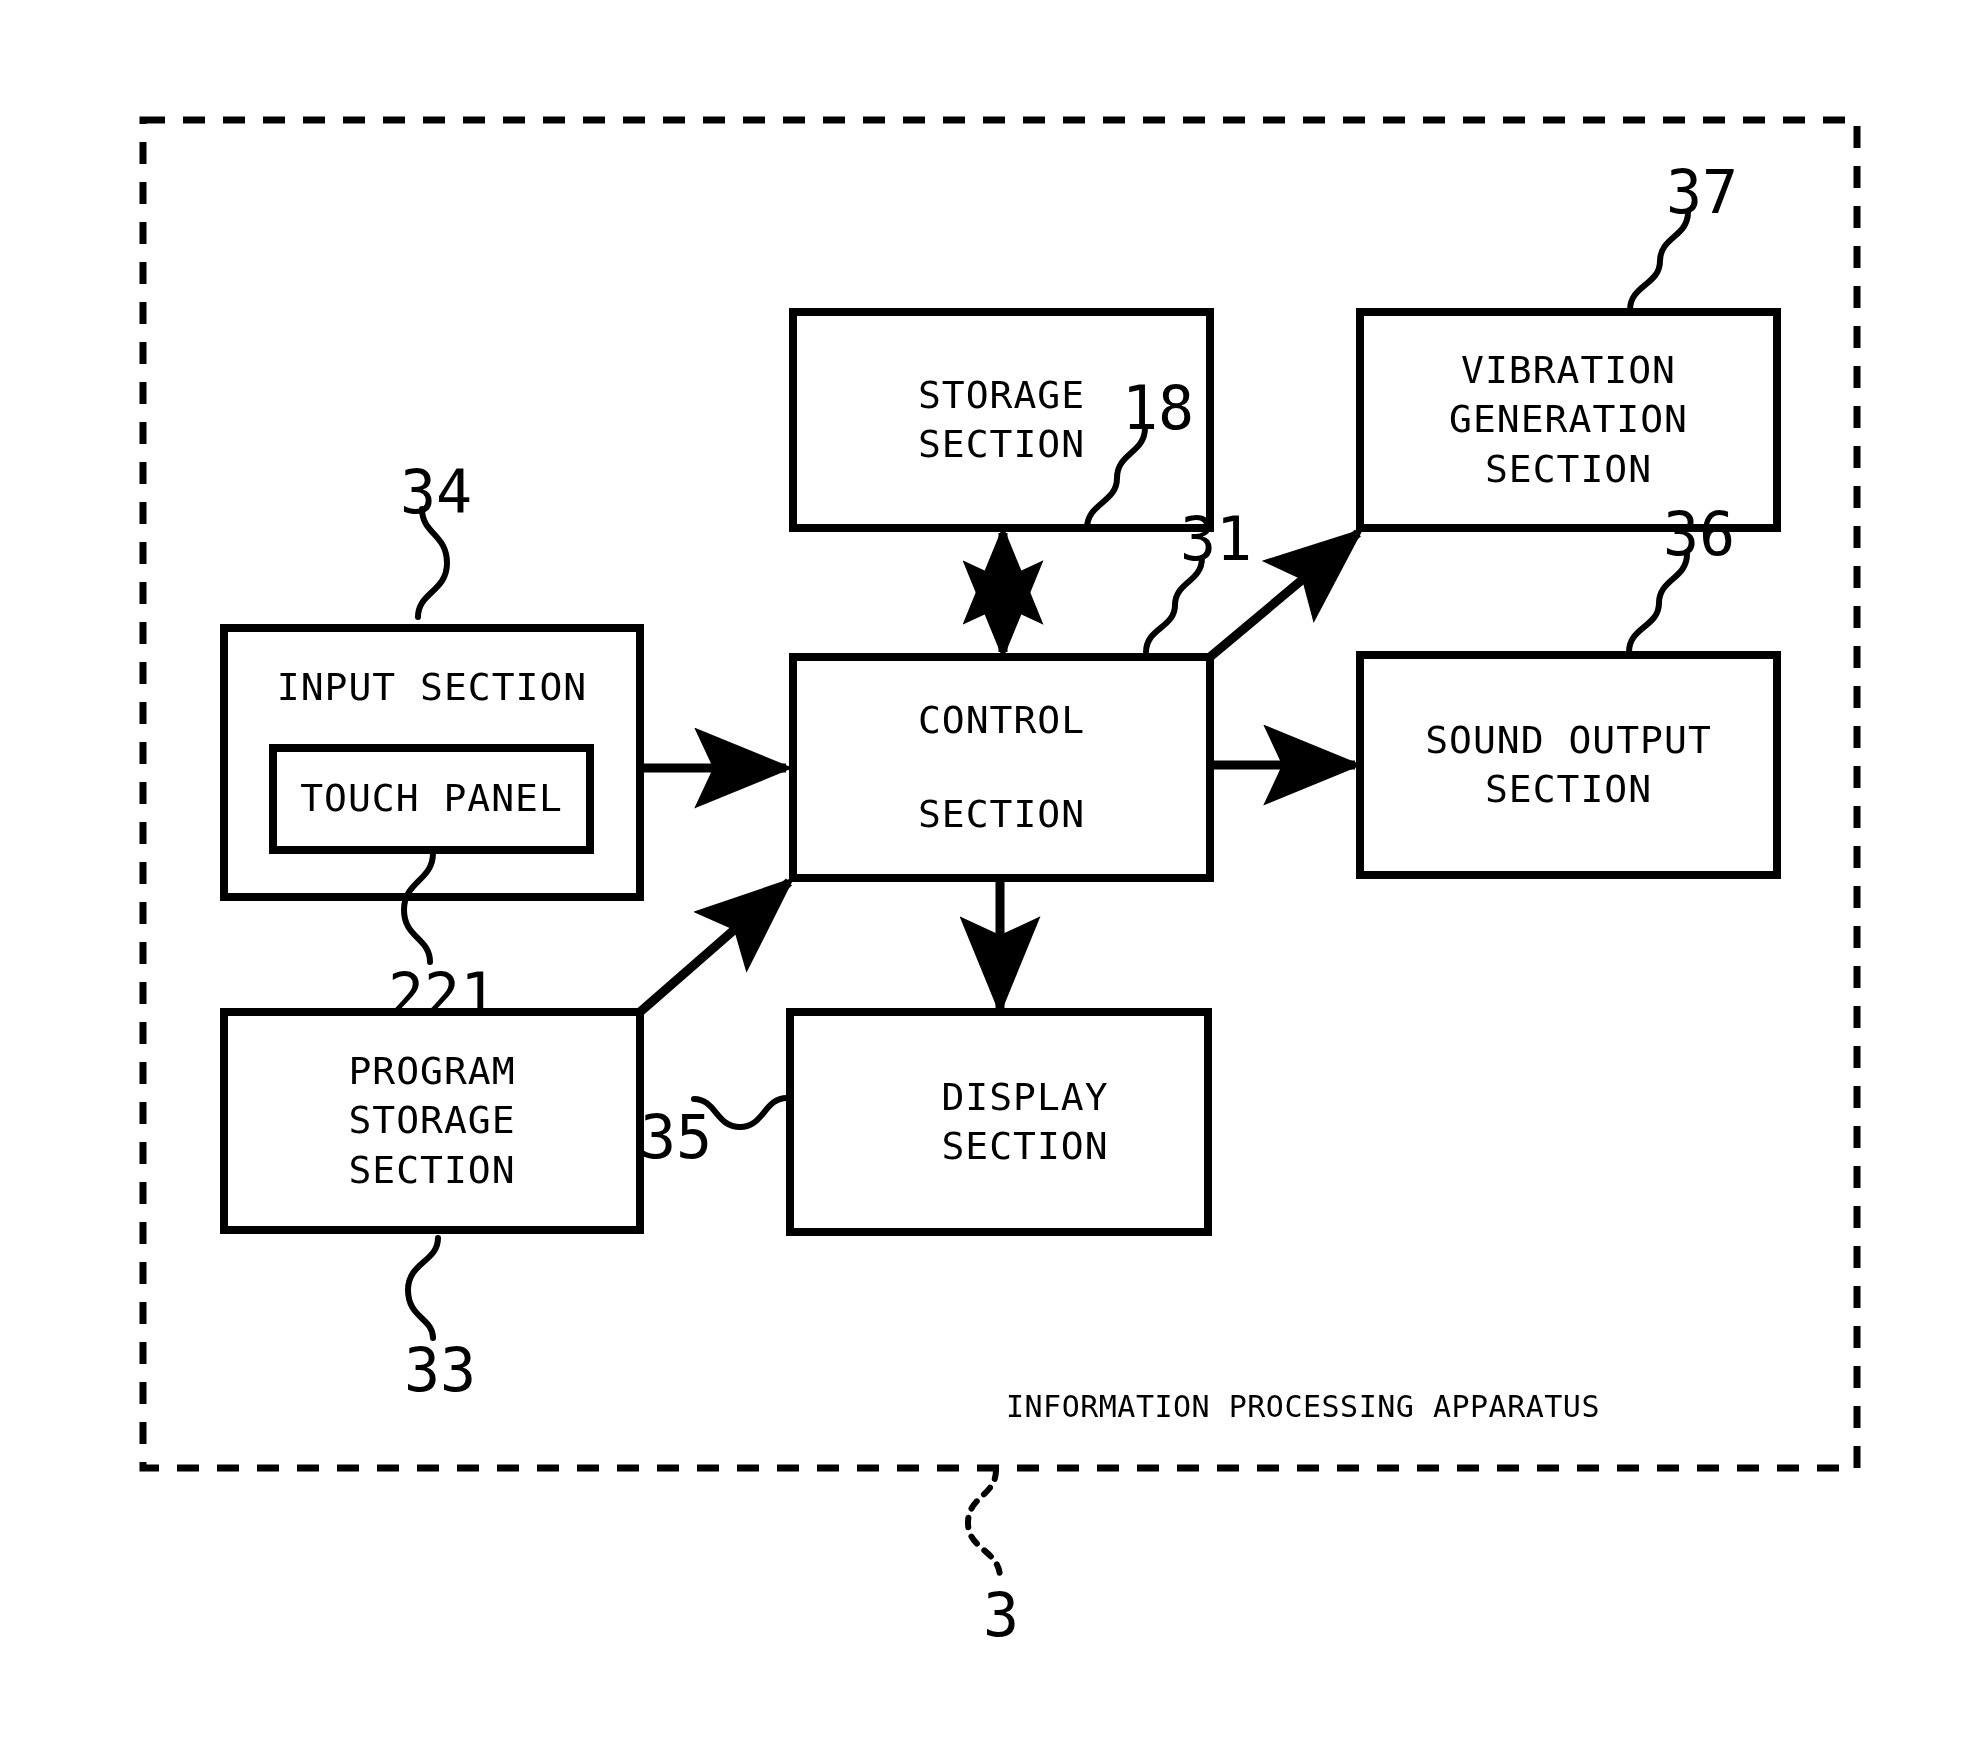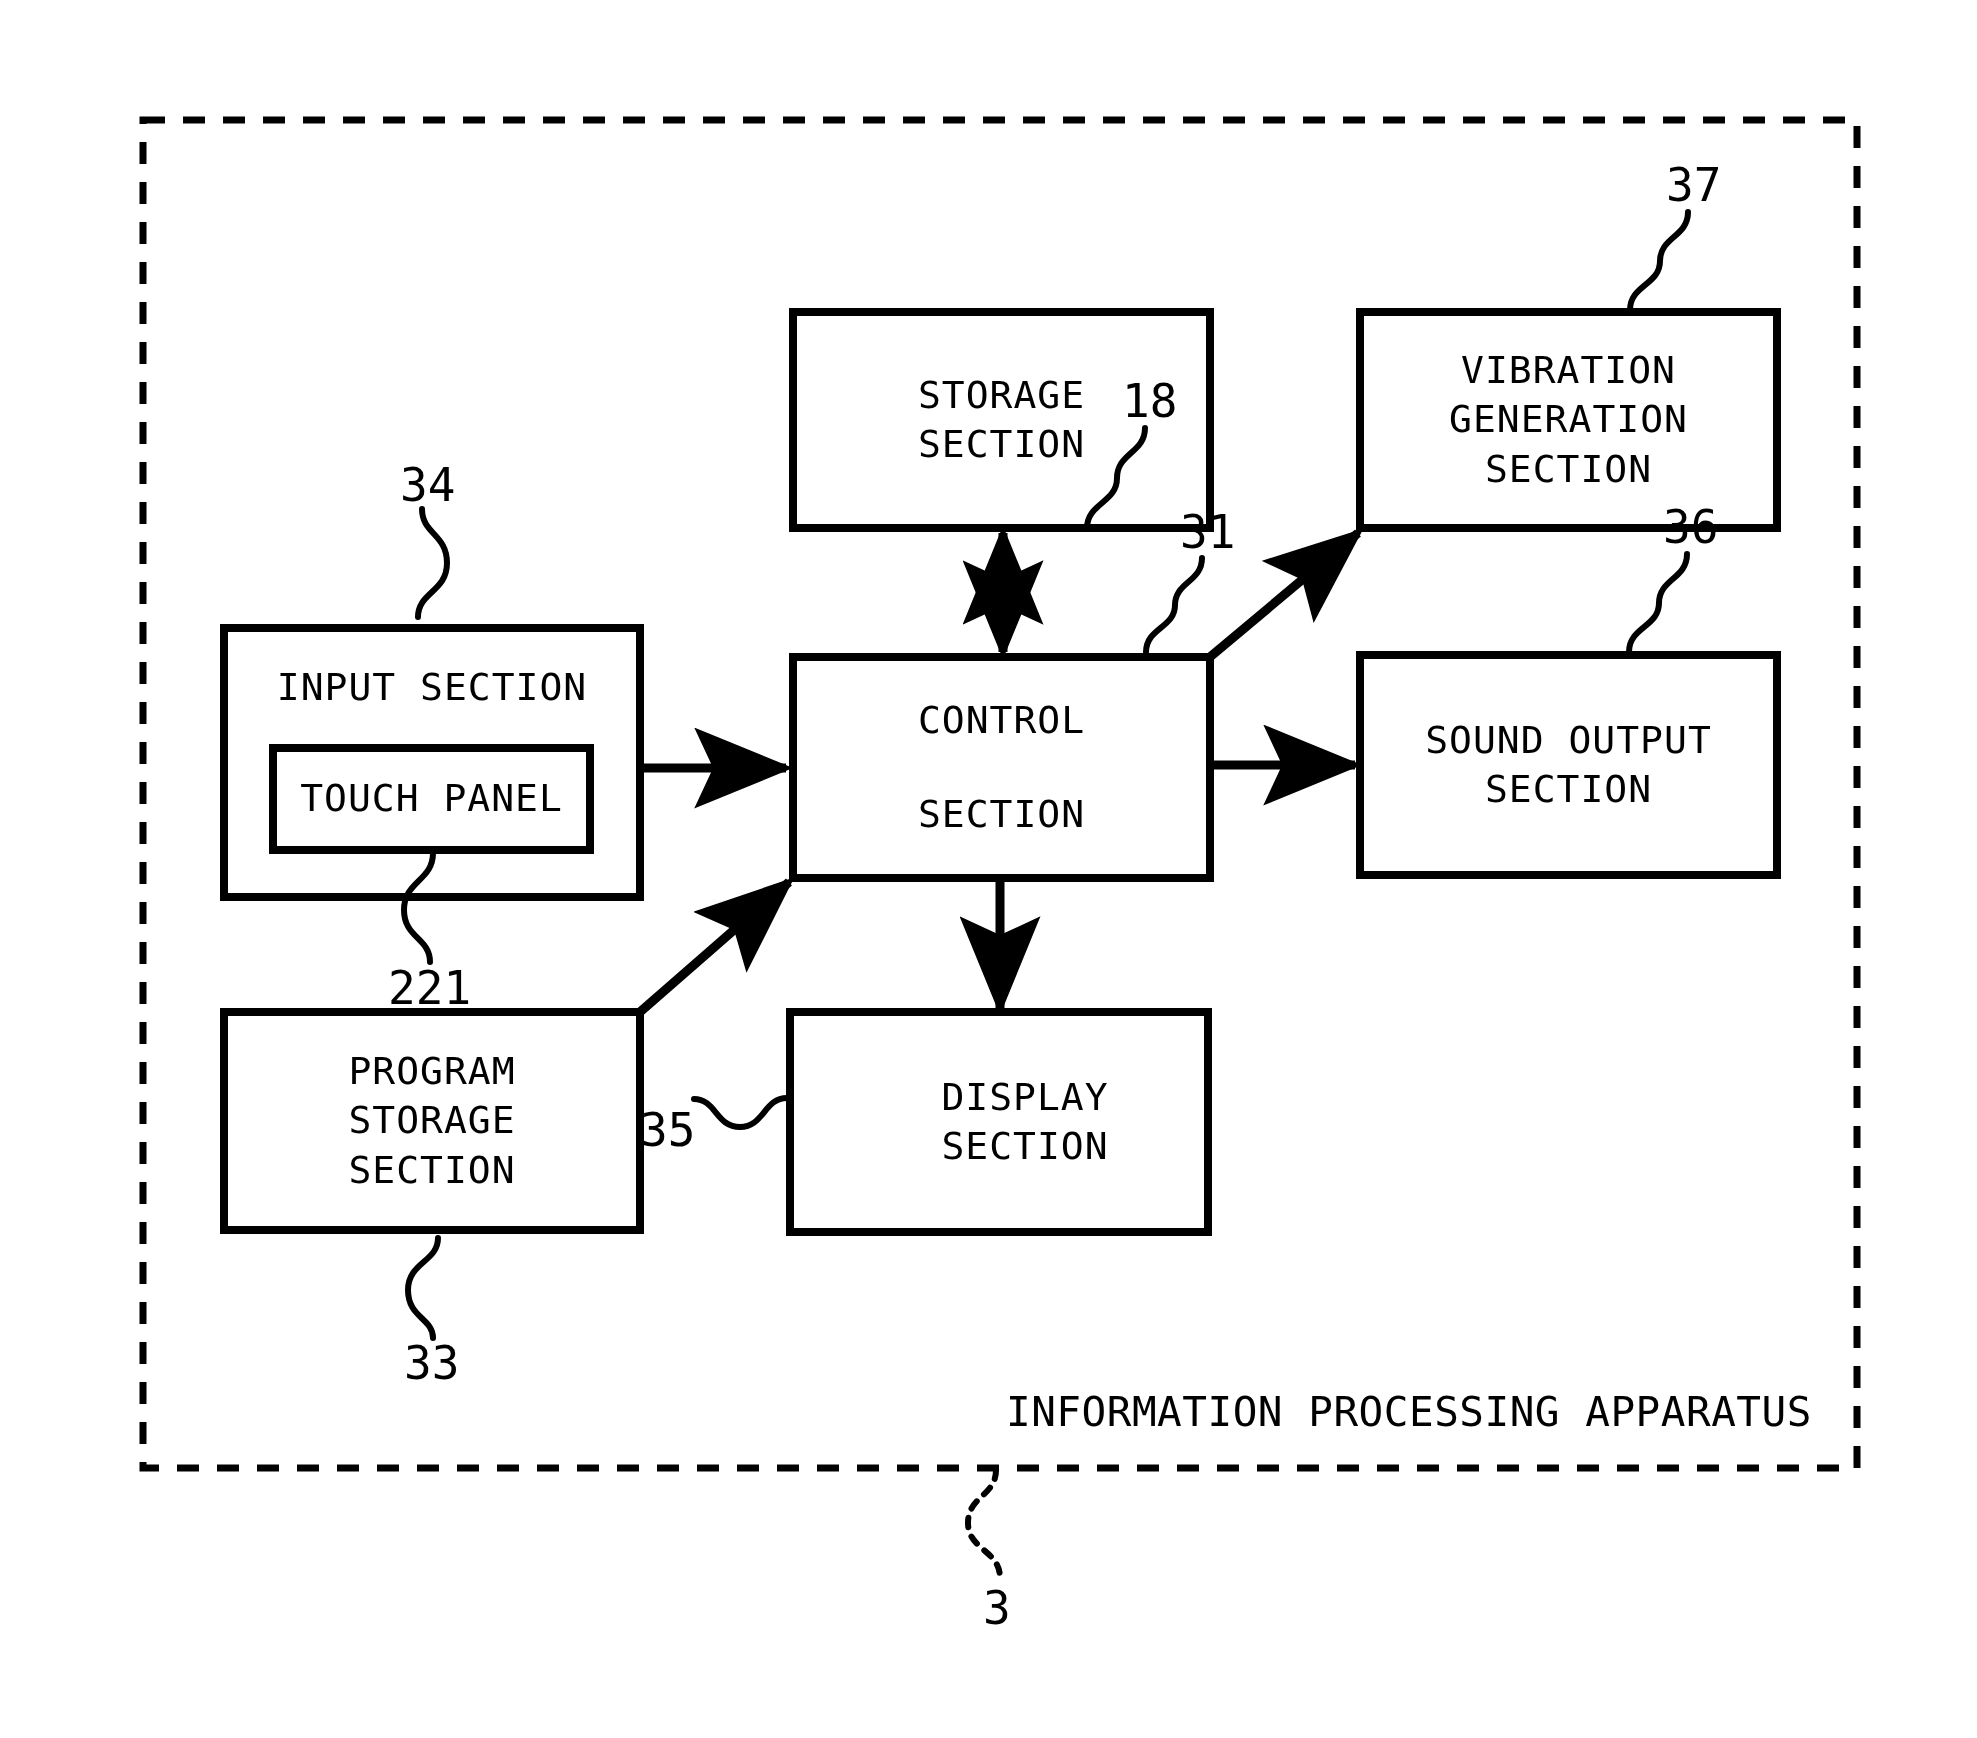--- a/index.html
+++ b/index.html
@@ -35,29 +35,29 @@
     font-size: 38px;
     line-height: 1.30;
     letter-spacing: 1px;
     color: #000000;
     white-space: pre;
     pointer-events: none;
   }
   .ref-num {
     position: absolute;
     font-family: "DejaVu Sans Mono", "Liberation Mono", monospace;
-    font-size: 46px;
+    font-size: 60px;
     line-height: 1;
     color: #000000;
     white-space: pre;
   }
   .apparatus-caption {
     position: absolute;
     font-family: "DejaVu Sans Mono", "Liberation Mono", monospace;
-    font-size: 41px;
+    font-size: 30px;
     letter-spacing: 0.5px;
     line-height: 1;
     color: #000000;
     white-space: pre;
   }
 </style>
 </head>
 <body>
 
 <div id="figure-root">

